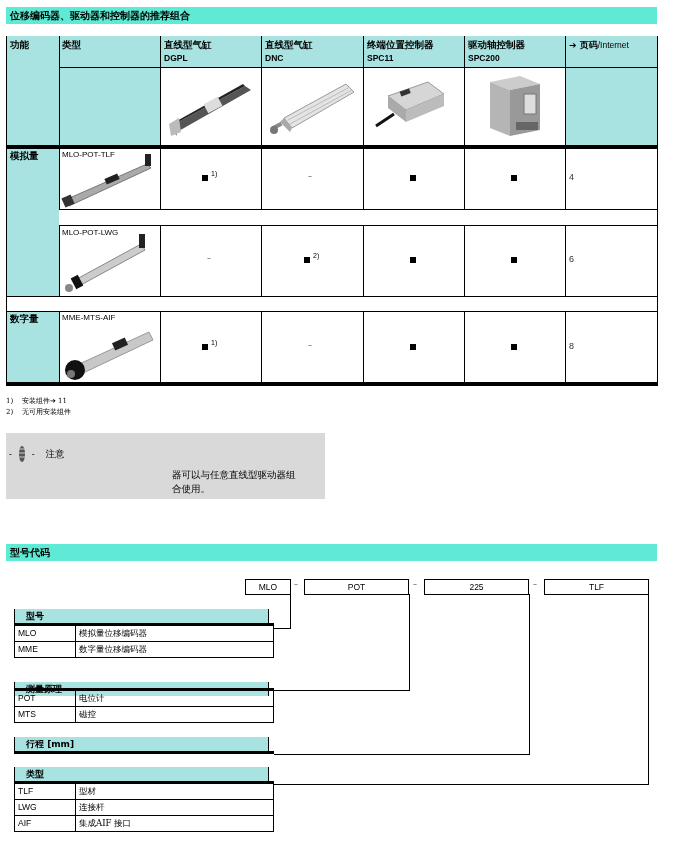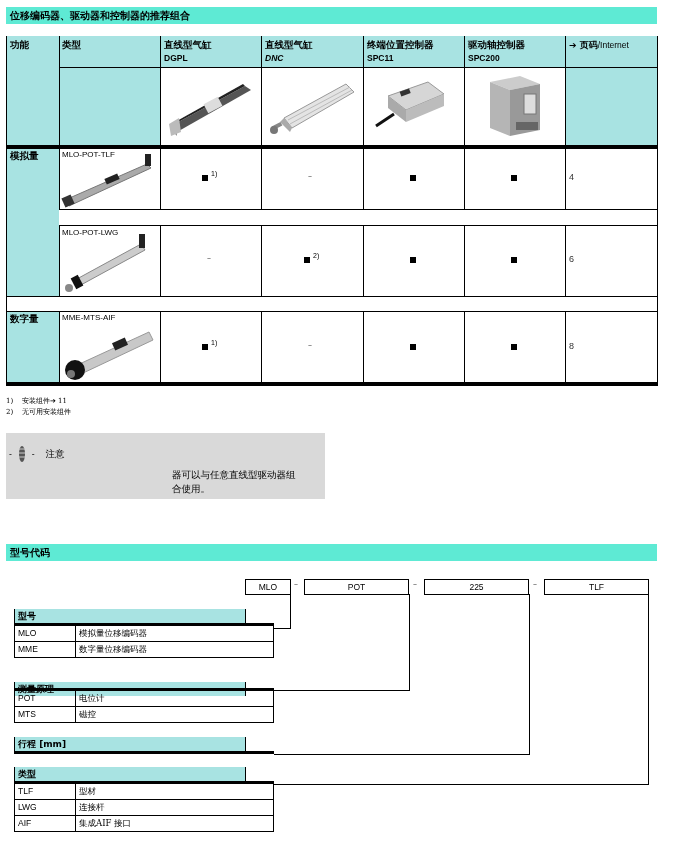--- a/index.html
+++ b/index.html
@@ -18,23 +18,23 @@
   .thick { position:absolute; background:#000; height:4px; }
   .mark { position:absolute; width:6px; height:6px; background:#000; }
   .sup { position:absolute; font-size:7px; font-family:"Liberation Sans", sans-serif; }
   .dash { position:absolute; font-size:8px; color:#555; }
   .pg { position:absolute; font-size:9px; font-family:"Liberation Sans", sans-serif; color:#333; }
   .img { position:absolute; }
   .note { position:absolute; left:6px; top:433px; width:319px; height:66px; background:#d9d9d9; }
   .note-txt { font-family:"DejaVu Serif", serif; font-size:9.5px; line-height:14px; }
   .codebox { position:absolute; height:16px; border:1px solid #000; box-sizing:border-box;
              font-size:8.5px; font-family:"Liberation Sans", sans-serif; text-align:center; line-height:14px; }
-  .leg-title { position:absolute; left:14px; width:232px; height:14px; background:#a8e3e2;
+  .leg-title { position:absolute; left:14px; width:255px; height:14px; background:#a8e3e2;
                border-left:1px solid #000; border-right:1px solid #000; box-sizing:border-box;
-               font-weight:bold; font-size:9px; line-height:14px; padding-left:3px; }
+               font-weight:bold; font-size:9px; line-height:14px; padding-left:11px; }
   .leg-title-bar { position:absolute; left:14px; width:260px; height:3px; background:#000; }
   .leg-row { position:absolute; left:14px; width:260px; height:16px; border:1px solid #000; border-top:none;
              box-sizing:border-box; font-size:8.5px; line-height:15px; }
   .leg-row .k { position:absolute; left:3px; font-family:"Liberation Sans", sans-serif; }
   .leg-row .v { position:absolute; left:64px; font-family:"DejaVu Serif", serif; }
   .leg-row .sep { position:absolute; left:60px; top:0; bottom:0; width:1px; background:#000; }
 </style>
 </head>
 <body>
 
@@ -49,21 +49,21 @@
 
   <div class="cell teal" style="left:6px; top:148px; width:53px; height:148px;"></div>
   <div class="cell teal" style="left:6px; top:311px; width:53px; height:72px;"></div>
 
   <div class="abs hdr-cn" style="left:10px; top:39px;">功能</div>
   <div class="abs hdr-cn" style="left:62px; top:39px;">类型</div>
 
   <div class="abs hdr-cn" style="left:164px; top:39px;">直线型气缸</div>
   <div class="abs hdr-en" style="left:164px; top:53px;">DGPL</div>
   <div class="abs hdr-cn" style="left:265px; top:39px;">直线型气缸</div>
-  <div class="abs hdr-en" style="left:265px; top:53px;font-style:italic;">DNC</div>
+  <div class="abs hdr-en" style="left:265px; top:53px;">DNC</div>
   <div class="abs hdr-cn" style="left:367px; top:39px;">终端位置控制器</div>
   <div class="abs hdr-en" style="left:367px; top:53px;">SPC11</div>
   <div class="abs hdr-cn" style="left:468px; top:39px;">驱动轴控制器</div>
   <div class="abs hdr-en" style="left:468px; top:53px;">SPC200</div>
 
   <div class="abs" style="left:569px; top:39px; font-size:9px; font-weight:bold;">
     <span>➔</span>
     <span>页码</span><span style="font-family:'Liberation Sans',sans-serif; font-weight:normal; font-size:8.5px;">/Internet</span>
   </div>
 

